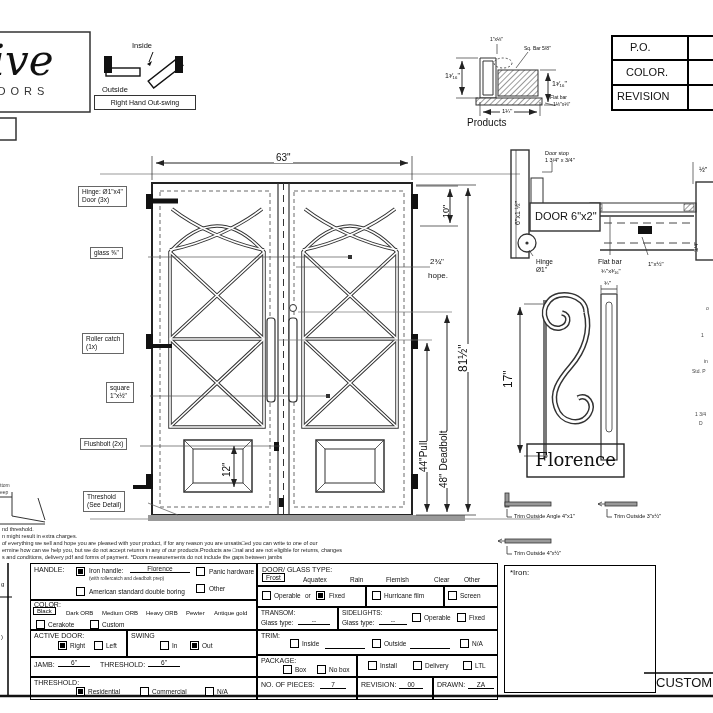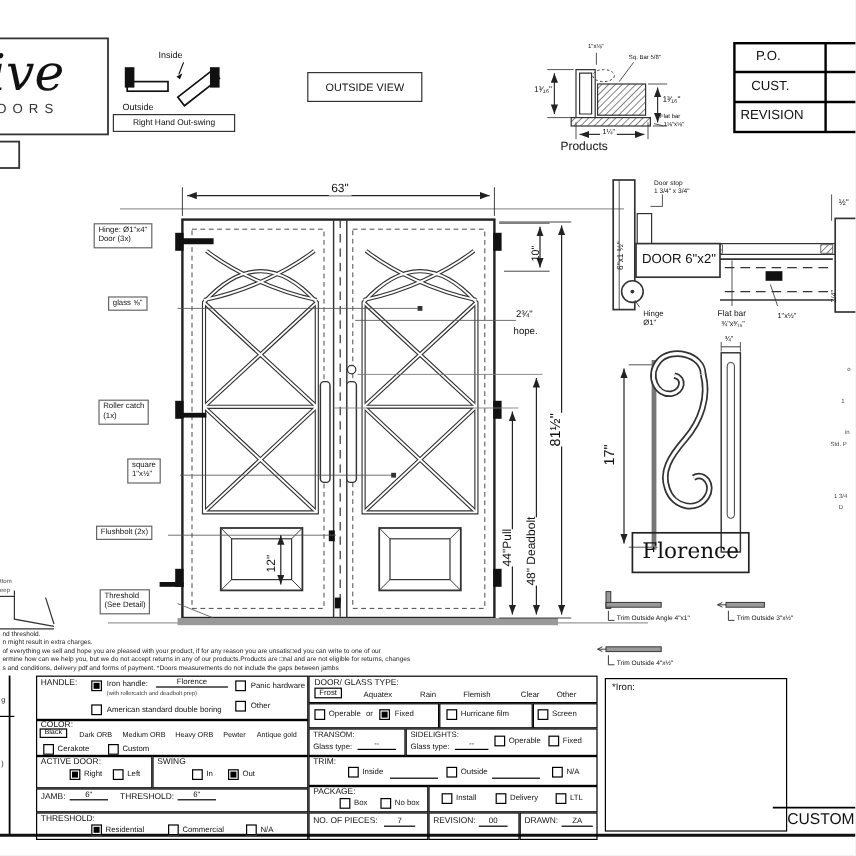--- a/index.html
+++ b/index.html
@@ -255,26 +255,23 @@
 
   <div class="t serif" style="left:-30px;top:38px;font-size:42px;font-style:italic;">sive</div>
   <div class="t" style="left:-16px;top:85px;font-size:11px;letter-spacing:5px;color:#333;">DOORS</div>
 
   <div class="t fs75" style="left:132px;top:42px;">Inside</div>
   <div class="t fs75" style="left:102px;top:86px;">Outside</div>
   <div class="boxlbl fs7" style="left:94px;top:95px;width:100px;height:13px;border-width:1px;">
       <span>Right Hand Out-swing</span>
     </div>
 
-  <div class="boxlbl fs9" style="left:256px;top:60px;width:94px;height:23px;">
-      <span>OUTSIDE VIEW</span>
-    </div>
 
   <div class="t fs11" style="left:630px;top:41px;">P.O.</div>
-  <div class="t fs11" style="left:626px;top:66px;">CUST.</div>
+  <div class="t fs11" style="left:626px;top:66px;">COLOR.</div>
   <div class="t fs11" style="left:617px;top:90px;">REVISION</div>
   <div style="position:absolute;left:689px;top:37px;width:24px;height:22px;"></div>
   <div style="position:absolute;left:689px;top:61px;width:24px;height:23px;"></div>
   <div style="position:absolute;left:689px;top:86px;width:24px;height:23px;"></div>
 
   <div class="t fs5" style="left:490px;top:37px;">1"x⅛"</div>
   <div class="t fs5" style="left:524px;top:46px;">Sq. Bar 5/8"</div>
   <div class="t fs7" style="left:445px;top:72px;">1³⁄₁₆"</div>
   <div class="t fs7" style="left:552px;top:80px;">1³⁄₁₆"</div>
   <div class="t fs6" style="left:500px;top:108px;background:#fff;padding:0 2px;">1¼"</div>

